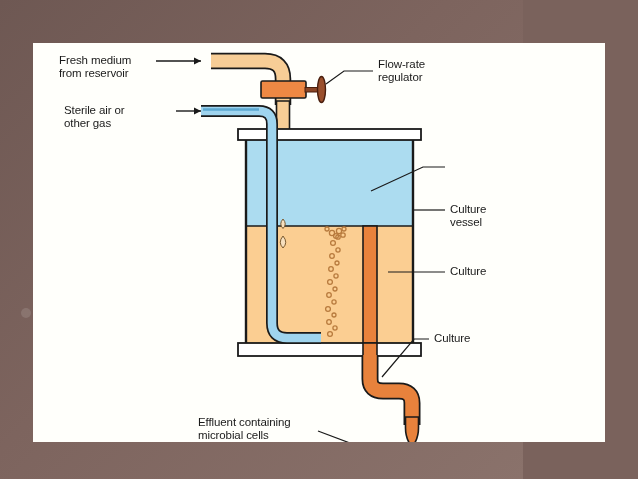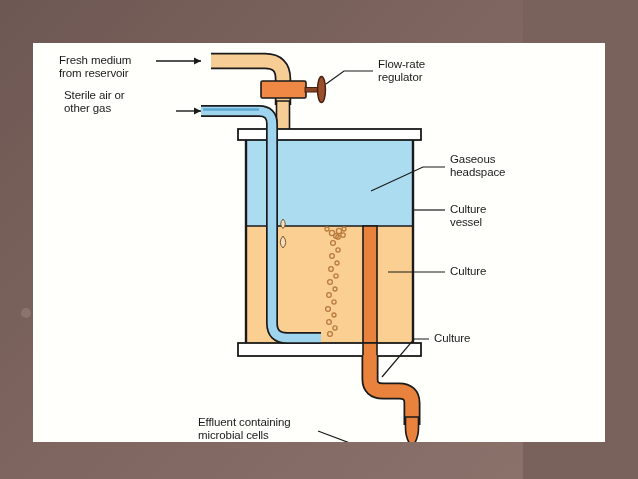--- a/index.html
+++ b/index.html
@@ -123,25 +123,23 @@
 
       <path d="M 285 388 L 370 420" stroke="#1a1a1a" stroke-width="1.2" fill="none"></path>
     </svg>
 
     <div class="lbl" style="left:26px;top:11px;">Fresh medium
 from reservoir</div>
 
     <div class="lbl" style="left:345px;top:15px;">Flow-rate
 regulator</div>
 
-    <div class="lbl" style="left:31px;top:46px;">Sterile air or
+    <div class="lbl" style="left:31px;top:61px;">Sterile air or
 other gas</div>
 
-    <div class="lbl" style="left:417px;top:110px;">Gaseous
-headspace</div>
 
     <div class="lbl" style="left:417px;top:160px;">Culture
 vessel</div>
 
     <div class="lbl" style="left:417px;top:222px;">Culture</div>
 
     <div class="lbl" style="left:401px;top:289px;">Culture</div>
 
     <div class="lbl" style="left:165px;top:373px;">Effluent containing
 microbial cells</div>

